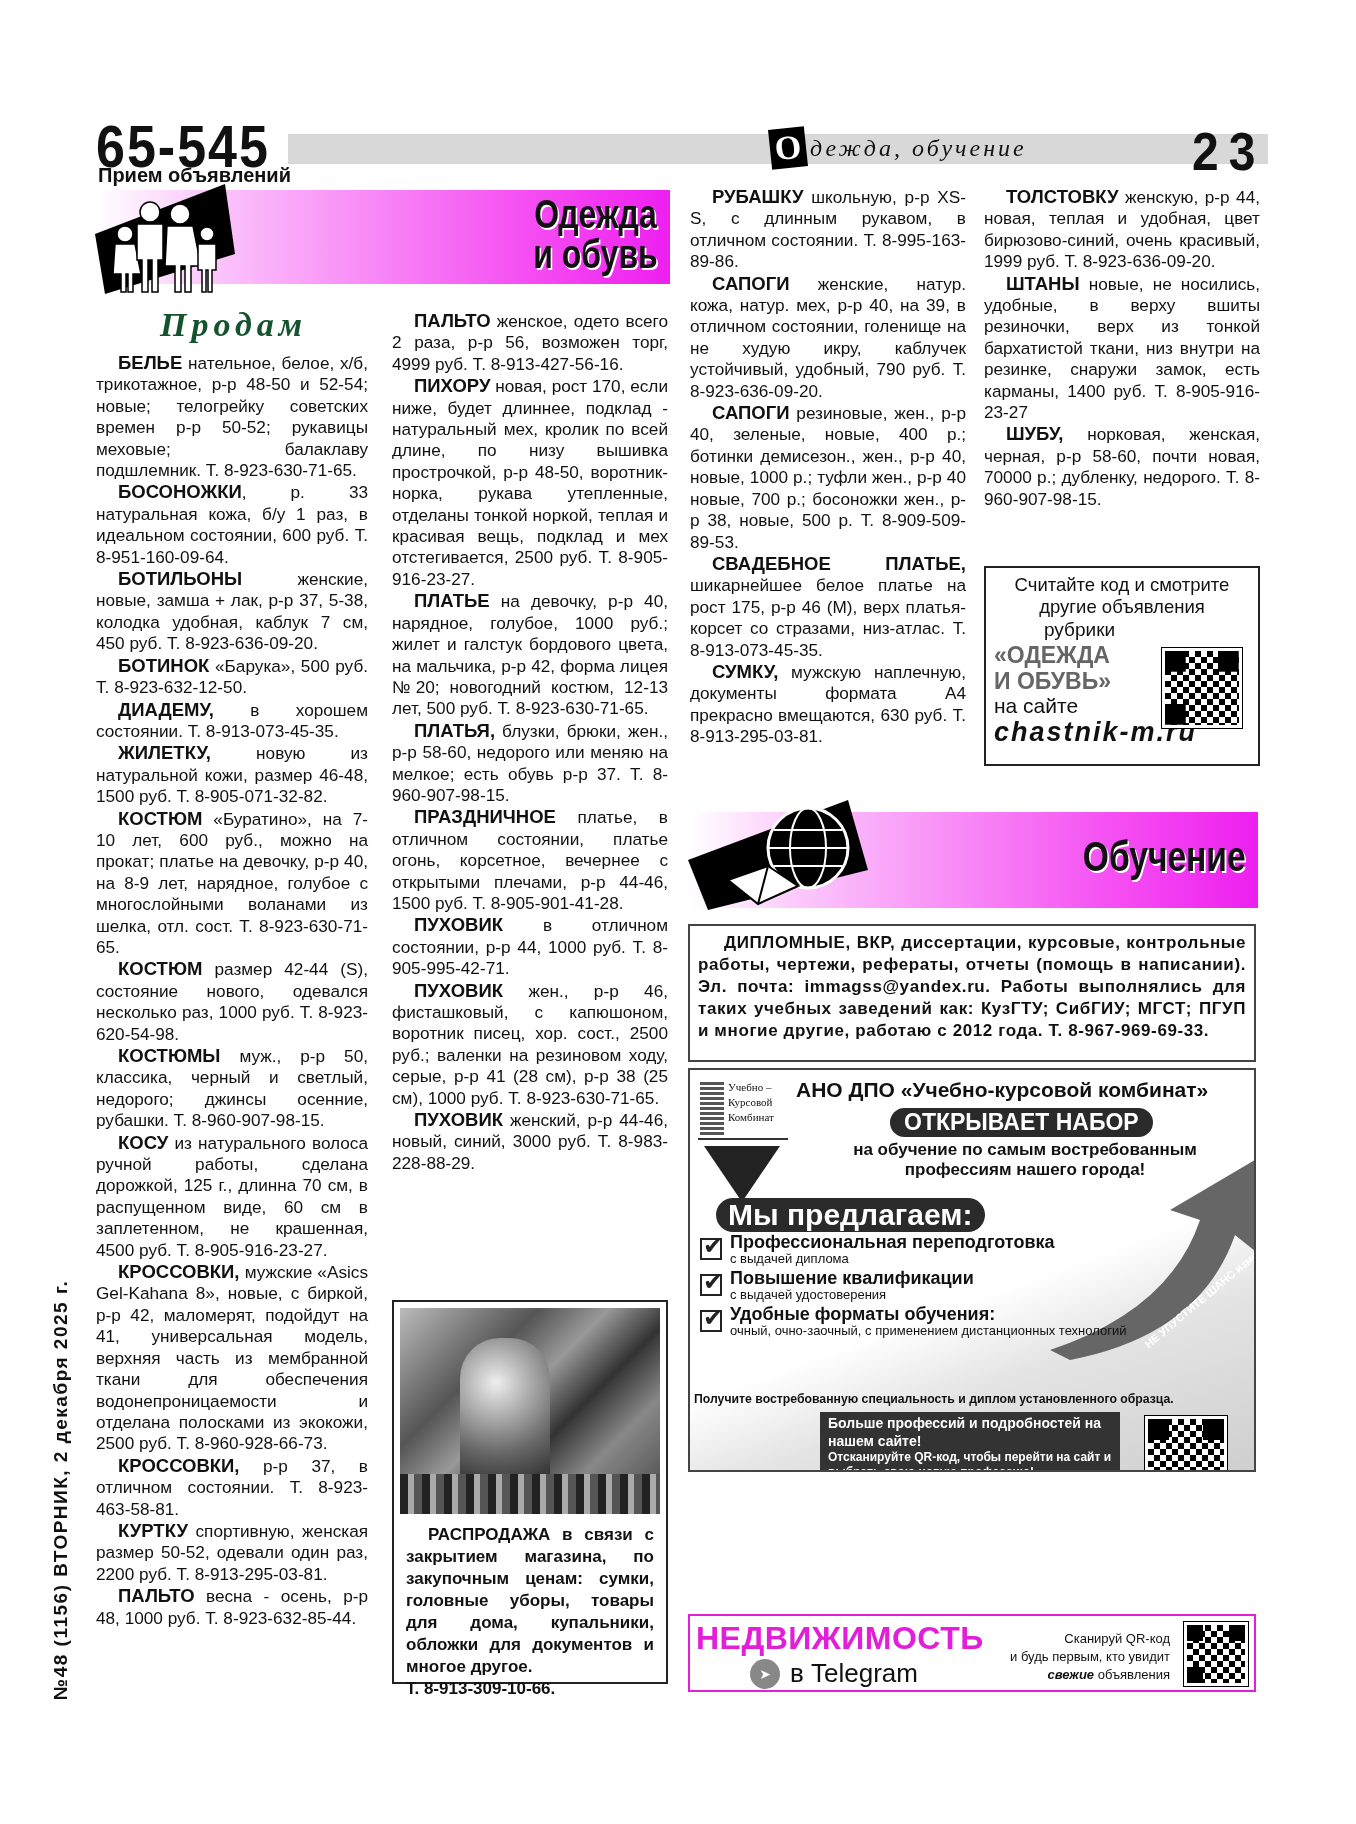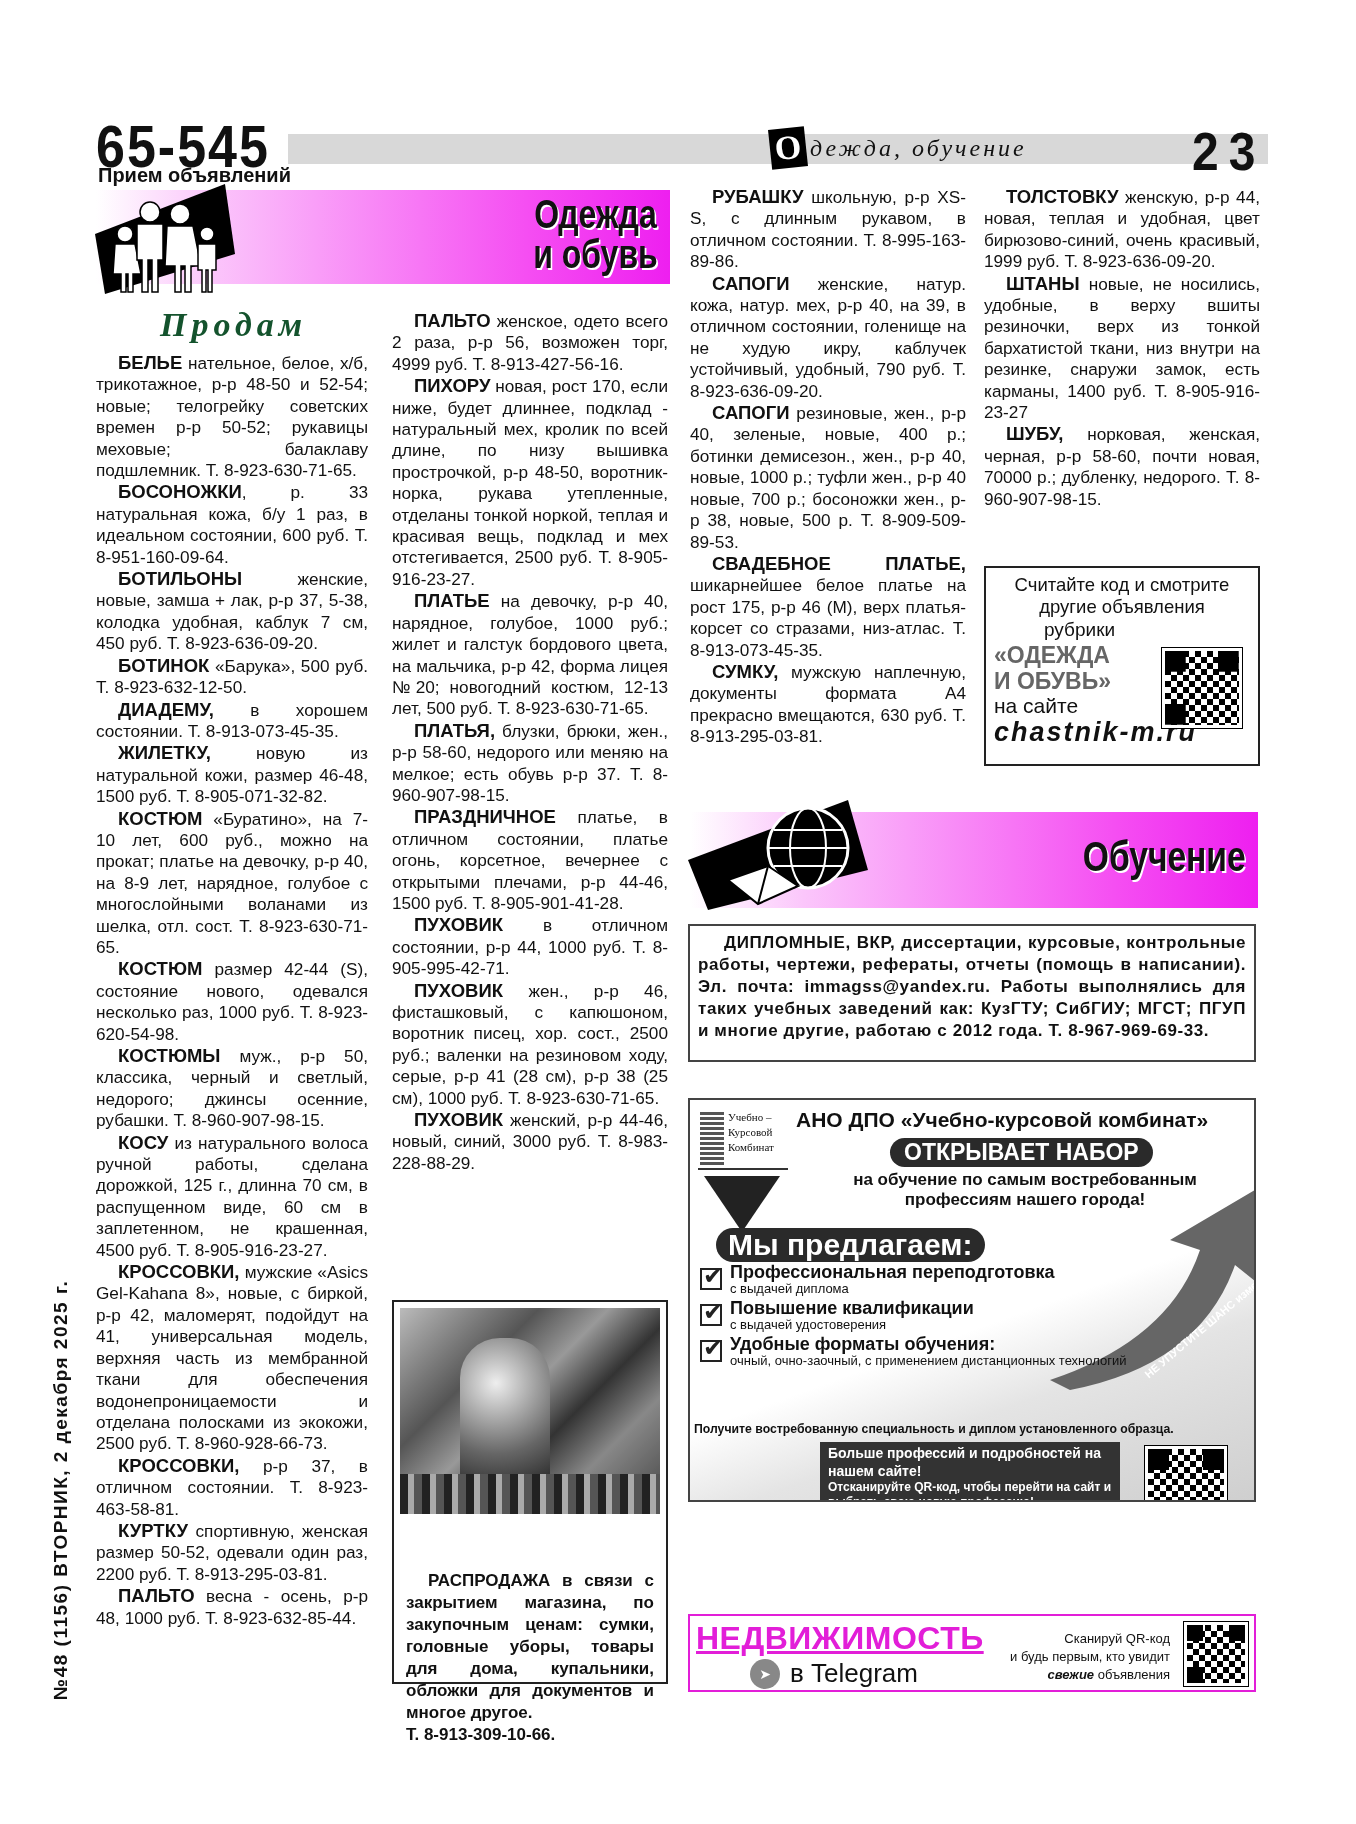--- a/index.html
+++ b/index.html
@@ -30,41 +30,41 @@
   .rubric { left: 160px; top: 306px; font-family: "Liberation Serif", serif; font-weight: 700; font-style: italic; color: #14532d; font-size: 34px; letter-spacing: 5px; }
 
   .vert-date { left: 50px; top: 1700px; transform: rotate(-90deg); transform-origin: left top; font-weight: 700; font-size: 19px; letter-spacing: 1.5px; white-space: nowrap; }
 
   
   .sale-box { left: 392px; top: 1300px; width: 276px; height: 384px; border: 2px solid #222; padding: 6px; }
   .sale-photo { width: 100%; height: 206px; background: linear-gradient(135deg,#bbb 0%,#555 30%,#999 45%,#333 60%,#888 75%,#444 100%); position: relative; overflow: hidden; }
   .sale-photo::before { content:""; position:absolute; left:60px; top:30px; width:90px; height:150px; border-radius:40px 40px 10px 10px; background: radial-gradient(circle at 40% 30%, #eee, #666 60%, #222); }
   .sale-photo::after { content:""; position:absolute; left:0; bottom:0; width:100%; height:40px; background: repeating-linear-gradient(90deg,#222 0 8px,#aaa 8px 14px,#555 14px 22px); }
   .sale-text { font-weight: 700; font-size: 17px; line-height: 22px; padding: 10px 6px 0 6px; text-align: justify; }
-  .sale-text p { text-indent: 22px; margin-top: 46px; }
+  .sale-text p { text-indent: 22px; }
 
   
   .qr-promo { left: 984px; top: 566px; width: 276px; height: 200px; border: 2px solid #222; padding: 6px 8px; }
   .qr-promo .l1 { text-align: center; font-size: 18.5px; line-height: 22px; }
   .qr-promo .l3 { font-size: 19px; margin-left: 50px; line-height: 24px; }
   .qr-promo .big { color: #666; font-weight: 700; font-size: 23px; line-height: 26px; }
   .qr-promo .l5 { font-size: 21px; line-height: 24px; }
   .qr-promo .site { font-weight: 700; font-style: italic; font-size: 27px; letter-spacing: 2px; line-height: 28px; }
   .qr { background:
       linear-gradient(#000,#000) 0 0/28% 28% no-repeat,
       linear-gradient(#000,#000) 100% 0/28% 28% no-repeat,
       linear-gradient(#000,#000) 0 100%/28% 28% no-repeat,
       repeating-conic-gradient(#000 0 25%, #fff 0 50%) 0 0/12px 12px; border: 3px solid #fff; outline: 1px solid #000; }
 
   
   .edu-ad { left: 688px; top: 924px; width: 568px; height: 138px; border: 2px solid #444; padding: 6px 8px; font-weight: 700; font-size: 17px; line-height: 22px; text-align: justify; letter-spacing: 0.6px; }
   .edu-ad p { text-indent: 26px; }
 
   
-  .ano-ad { left: 688px; top: 1098px; width: 568px; height: 404px; border: 2px solid #444; padding: 4px; overflow: hidden; background: linear-gradient(160deg,#fff 55%, #e4e4e4 70%, #cfcfcf 100%); }
+  .ano-ad { left: 688px; top: 1068px; width: 568px; height: 404px; border: 2px solid #444; padding: 4px; overflow: hidden; background: linear-gradient(160deg,#fff 55%, #e4e4e4 70%, #cfcfcf 100%); }
   .ano-logo { position:absolute; left:8px; top:10px; width:90px; height:60px; font-family:"Liberation Serif",serif; font-size:11px; line-height:15px; padding-left:30px; border-bottom:2px solid #333; }
   .ano-logo::before { content:""; position:absolute; left:2px; top:2px; width:24px; height:54px; background: repeating-linear-gradient(#555 0 3px,#fff 3px 5px); }
   .ano-tri { position:absolute; left:14px; top:76px; width:0; height:0; border-left:38px solid transparent; border-right:38px solid transparent; border-top:56px solid #222; }
   .ano-title { position:absolute; left:106px; top:8px; font-weight:700; font-size:21px; white-space:nowrap; }
   .ano-pill { position:absolute; left:200px; top:38px; background:#2a2a2a; color:#fff; font-weight:700; font-size:23px; padding:1px 14px; border-radius:16px; }
   .ano-sub { position:absolute; left:115px; top:70px; width:440px; text-align:center; font-weight:700; font-size:17px; line-height:20px; }
   .ano-offer { position:absolute; left:26px; top:128px; background:#2a2a2a; color:#fff; font-weight:700; font-size:30px; padding:0 12px; border-radius:18px; }
   .ano-list { position:absolute; left:8px; top:162px; width:540px; }
   .ano-item { position:relative; padding-left:32px; margin-bottom:2px; }
   .ano-item .chk { position:absolute; left:2px; top:6px; width:22px; height:22px; border:2px solid #222; }
@@ -74,21 +74,21 @@
   .ano-arrow { position:absolute; left:360px; top:90px; width:220px; height:200px; }
   .ano-get { position:absolute; left:4px; top:322px; font-weight:700; font-size:12.5px; white-space:nowrap; transform: scaleX(0.98); transform-origin:left; }
   .ano-dark { position:absolute; left:130px; top:342px; width:300px; height:58px; background:#333; color:#ffffff; padding:2px 8px; }
   .ano-dark .a { font-weight:700; font-size:14px; line-height:18px; }
   .ano-dark .b { font-weight:700; font-size:12px; line-height:15px; }
   .ano-qr { position:absolute; left:455px; top:346px; width:82px; height:82px; }
   .ano-contacts { position:absolute; left:4px; top:400px; font-size:15px; line-height:16px; }
 
   
   .tg { left: 688px; top: 1614px; width: 568px; height: 78px; border: 2px solid #e21ed8; }
-  .tg-title { position:absolute; left:6px; top:4px; color:#e21ed8; font-weight:700; font-size:32px; letter-spacing:0.5px;text-decoration:underline; }
+  .tg-title { position:absolute; left:6px; top:4px; color:#e21ed8; font-weight:700; font-size:32px; letter-spacing:0.5px; }
   .tg-sub { position:absolute; left:60px; top:42px; font-size:26px; display:flex; align-items:center; gap:10px; }
   .tg-sub .ic { width:30px; height:30px; border-radius:50%; background:#888; color:#fff; display:flex; align-items:center; justify-content:center; font-size:14px; }
   .tg-right { position:absolute; right:84px; top:14px; text-align:right; font-size:13px; line-height:18px; }
   .tg-qr { position:absolute; right:6px; top:6px; width:64px; height:64px; }
 </style>
 </head>
 <body>
 
 <div class="abs phone-big">65-545</div>
 <div class="abs phone-sub">Прием объявлений</div>

